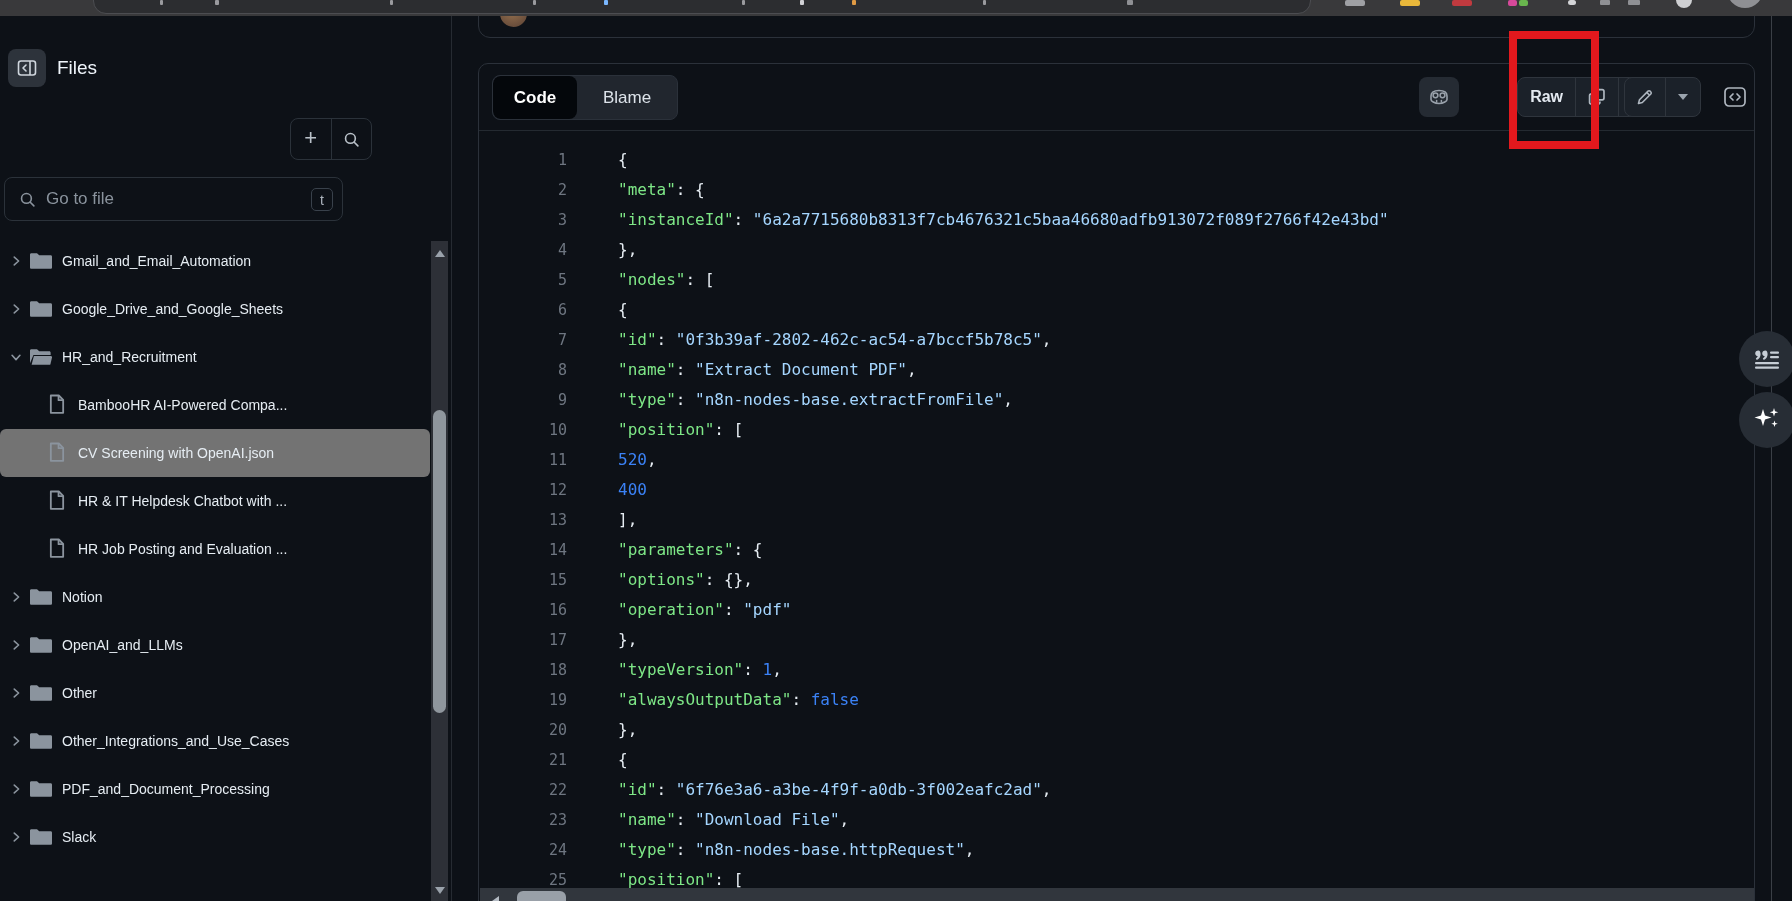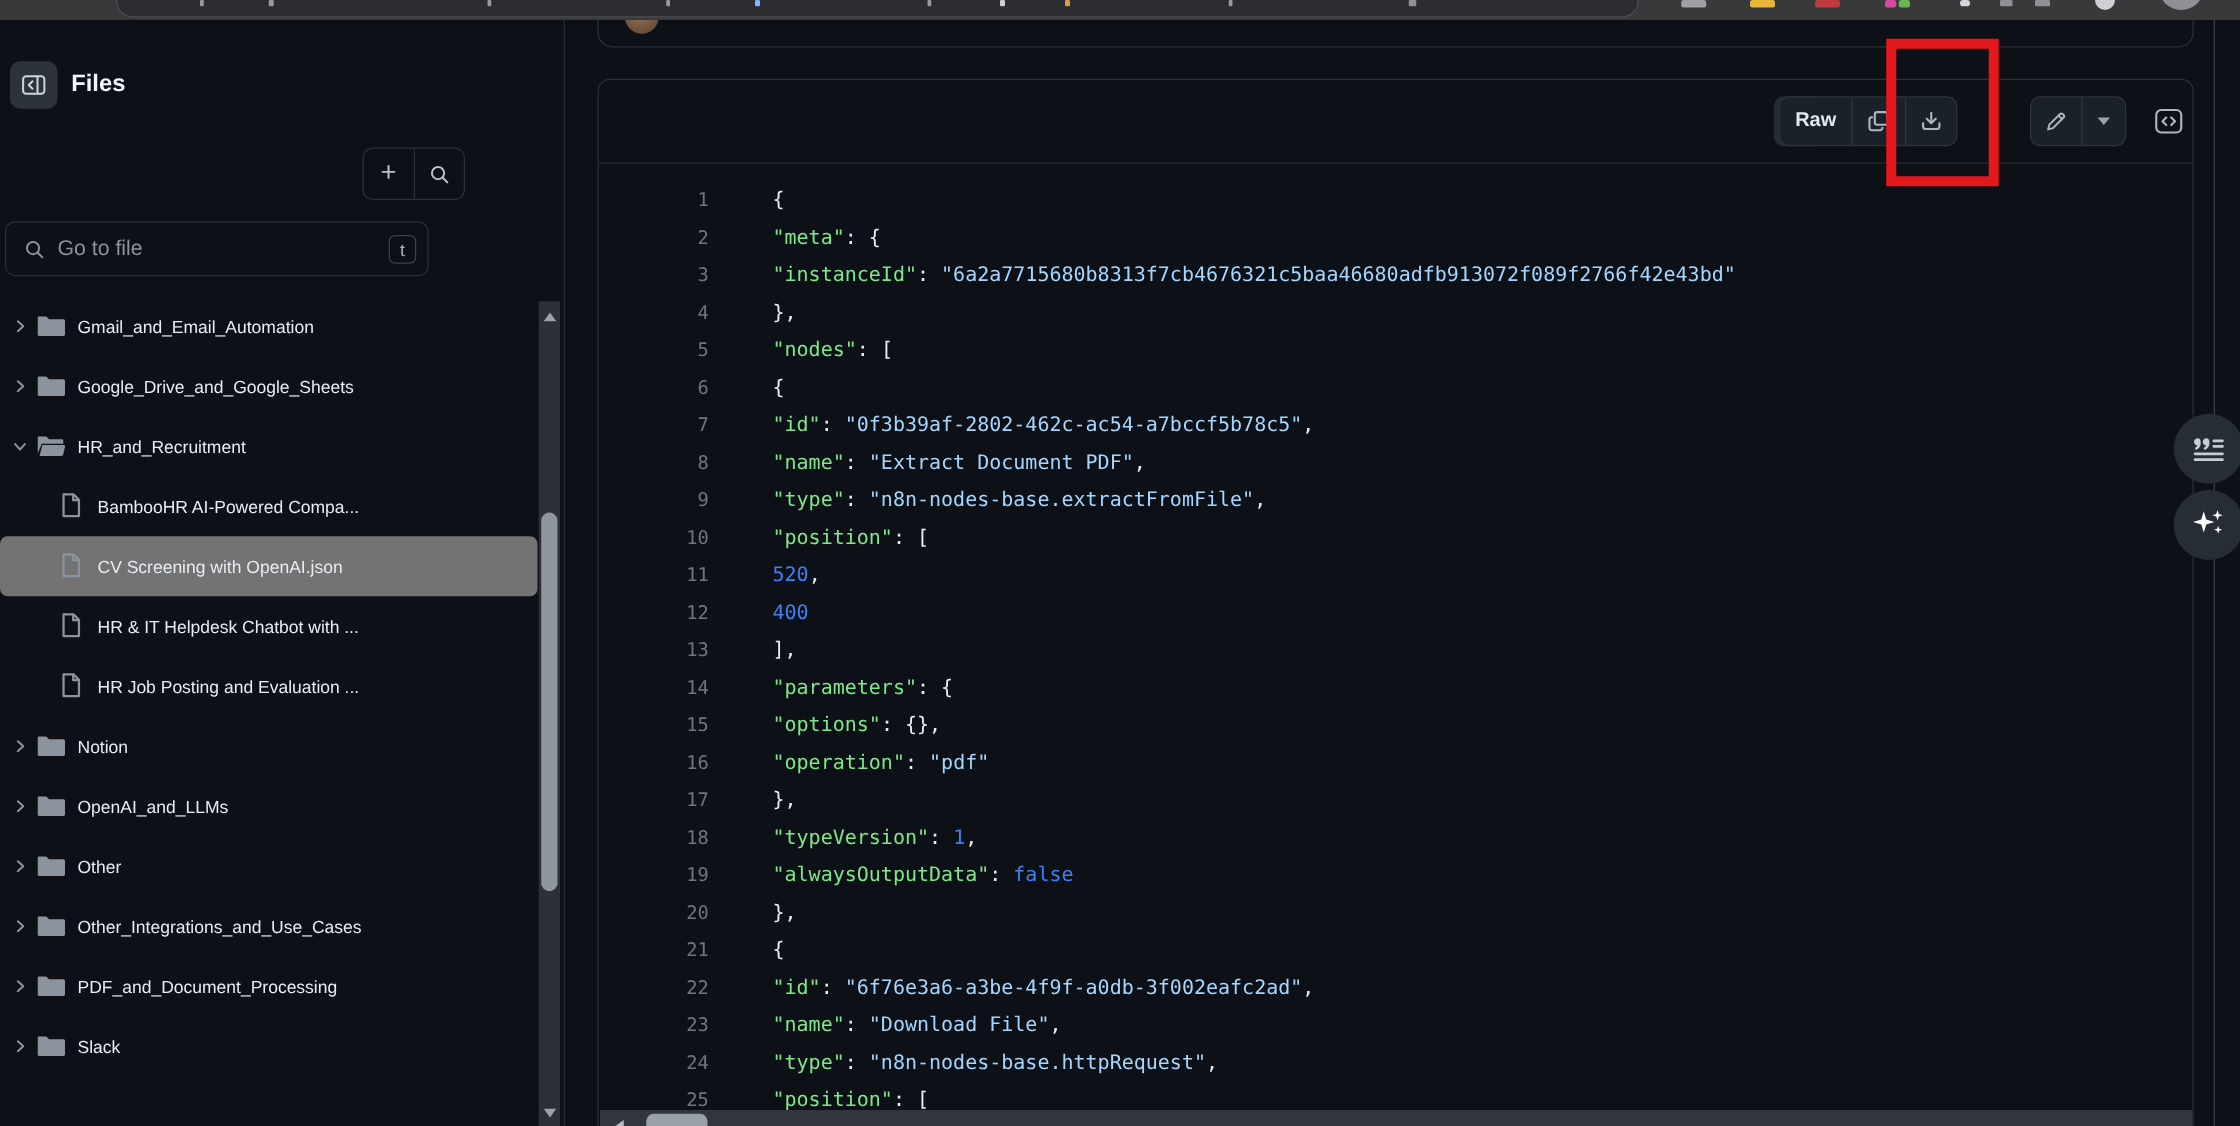--- a/index.html
+++ b/index.html
@@ -12,21 +12,21 @@
              background:#2c2d30; border:1px solid #4c4d51; border-radius:13px; }
   .frag { position:absolute; top:0; height:5px; border-radius:1px; }
   #avatar-browser { position:absolute; left:1727px; top:-28px; width:36px; height:36px;
                     border-radius:50%; background:#8f9094; }
 
   
   #sidebar { position:absolute; left:0; top:16px; width:452px; height:885px;
              background:#0d1117; border-right:1px solid #262b32; z-index:5; }
   #collapse-btn { position:absolute; left:8px; top:33px; width:38px; height:38px;
                   border-radius:8px; background:#2d333b; display:flex; align-items:center; justify-content:center; }
-  #files-label { position:absolute; left:57px; top:41px; font-size:19px; font-weight:bold; color:#f0f6fc; }
+  #files-label { position:absolute; left:57px; top:41px; font-size:19px; font-weight:normal; color:#f0f6fc; }
 
   #branch-select { position:absolute; left:4px; top:100px; width:273px; height:46px;
                    background:#1a2028; border:1px solid #252c34; border-radius:8px;
                    display:flex; align-items:center; }
   #branch-select .lbl { font-size:17px; font-weight:bold; color:#eef3f8; margin-left:12px; }
   #branch-caret { position:absolute; right:14px; top:20px; width:0; height:0;
                   border-left:5px solid transparent; border-right:5px solid transparent;
                   border-top:6px solid #9ba4ae; }
   #branch-icon { margin-left:14px; }
 
@@ -78,21 +78,21 @@
 
   #seg-tabs { position:absolute; left:13px; top:11px; height:45px; background:#21262e;
               border:1px solid #2b313a; border-radius:8px; display:flex; overflow:hidden; }
   #tab-code { width:84px; background:#04070b; border-radius:8px; color:#ffffff; font-weight:bold;
               font-size:17px; display:flex; align-items:center; justify-content:center; }
   #tab-blame { width:100px; color:#dde3ea; font-size:17px; display:flex; align-items:center; justify-content:center; }
 
   .hbtn { position:absolute; top:13px; height:40px; border-radius:8px; display:flex;
           align-items:center; justify-content:center; }
   #copilot-btn { left:940px; width:40px; background:#252b33; }
-  #raw-group { left:944px; width:143px; border:1px solid #2f353d; background:#1b2129; }
+  #raw-group { left:1038px; width:143px; border:1px solid #2f353d; background:#1b2129; }
   #raw-group .seg, #edit-group .seg { height:100%; display:flex; align-items:center; justify-content:center; }
   #raw-seg { width:58px; color:#e3e9f0; font-weight:600; font-size:16px; }
   #copy-seg { width:43px; border-left:1px solid #2f353d; }
   #dl-seg { width:42px; border-left:1px solid #2f353d; }
   #edit-group { left:1145px; width:77px; border:1px solid #2f353d; background:#1b2129; }
   #pencil-seg { width:41px; }
   #editcaret-seg { width:36px; border-left:1px solid #2f353d; }
   .caret-dn { width:0; height:0; border-left:5px solid transparent; border-right:5px solid transparent;
               border-top:6px solid #9ba4ae; }
   #symbols-btn { left:1236px; width:40px; }
@@ -300,20 +300,24 @@
     </div>
 
   <div id="sb-track"></div>
   <div id="sb-up"></div>
   <div id="sb-thumb"></div>
   <div id="sb-down"></div>
 </div>
 
 <div id="code-card">
   <div id="card-header">
+    <div id="seg-tabs">
+      <div id="tab-code">Code</div>
+      <div id="tab-blame">Blame</div>
+    </div>
 
     <div class="hbtn" id="copilot-btn">
       <svg width="22" height="20" viewBox="0 0 22 20">
         <path d="M3 9c0-3.2 2-5.5 8-5.5S19 5.8 19 9v3.5c0 1.5-3.2 4-8 4s-8-2.5-8-4z" fill="none" stroke="#99a1ab" stroke-width="1.6"></path>
         <circle cx="7.5" cy="8.3" r="2.4" fill="none" stroke="#99a1ab" stroke-width="1.5"></circle>
         <circle cx="14.5" cy="8.3" r="2.4" fill="none" stroke="#99a1ab" stroke-width="1.5"></circle>
         <line x1="8.6" y1="13.6" x2="8.6" y2="15" stroke="#99a1ab" stroke-width="1.5" stroke-linecap="round"></line>
         <line x1="13.4" y1="13.6" x2="13.4" y2="15" stroke="#99a1ab" stroke-width="1.5" stroke-linecap="round"></line>
       </svg>
     </div>

